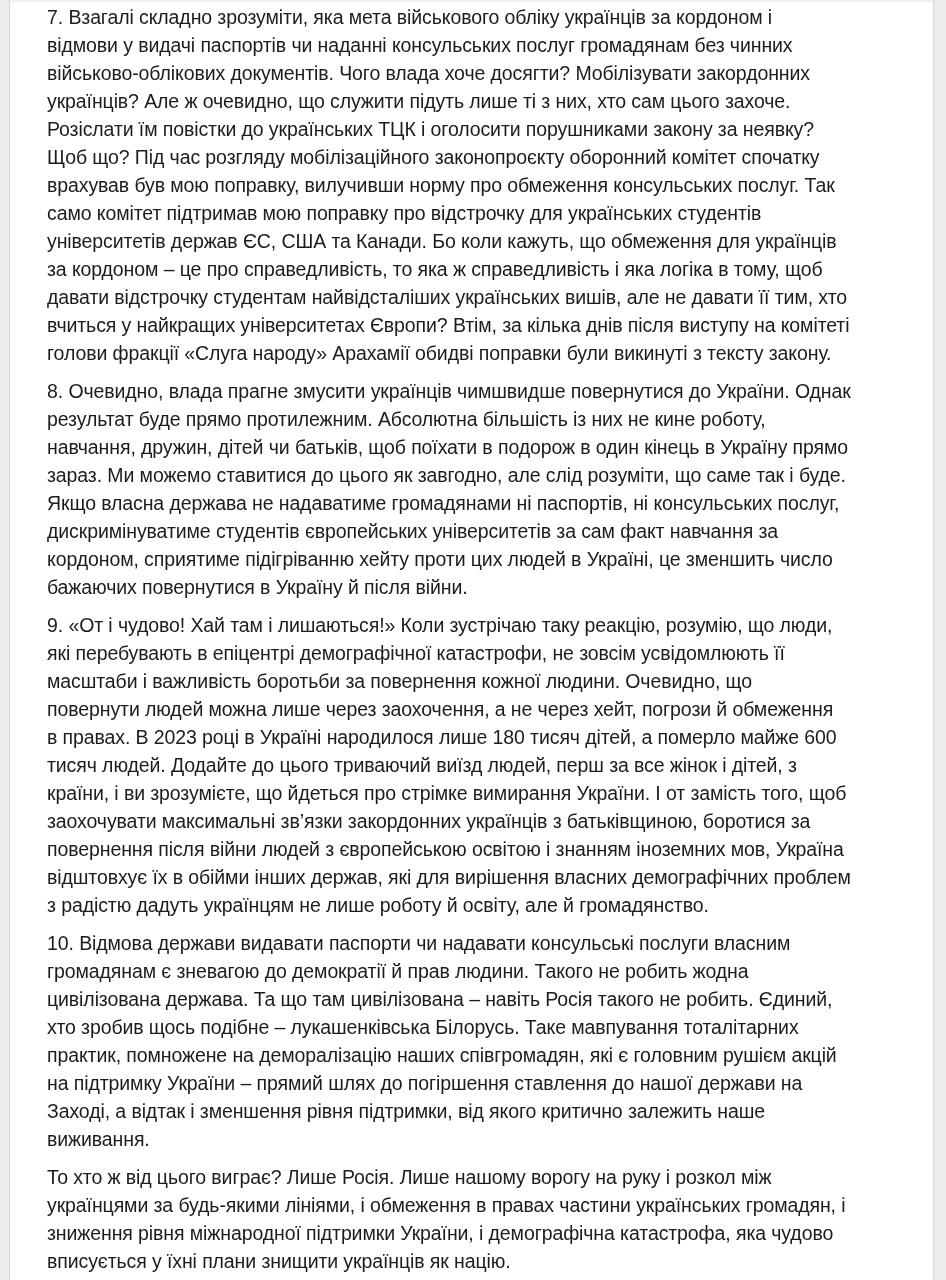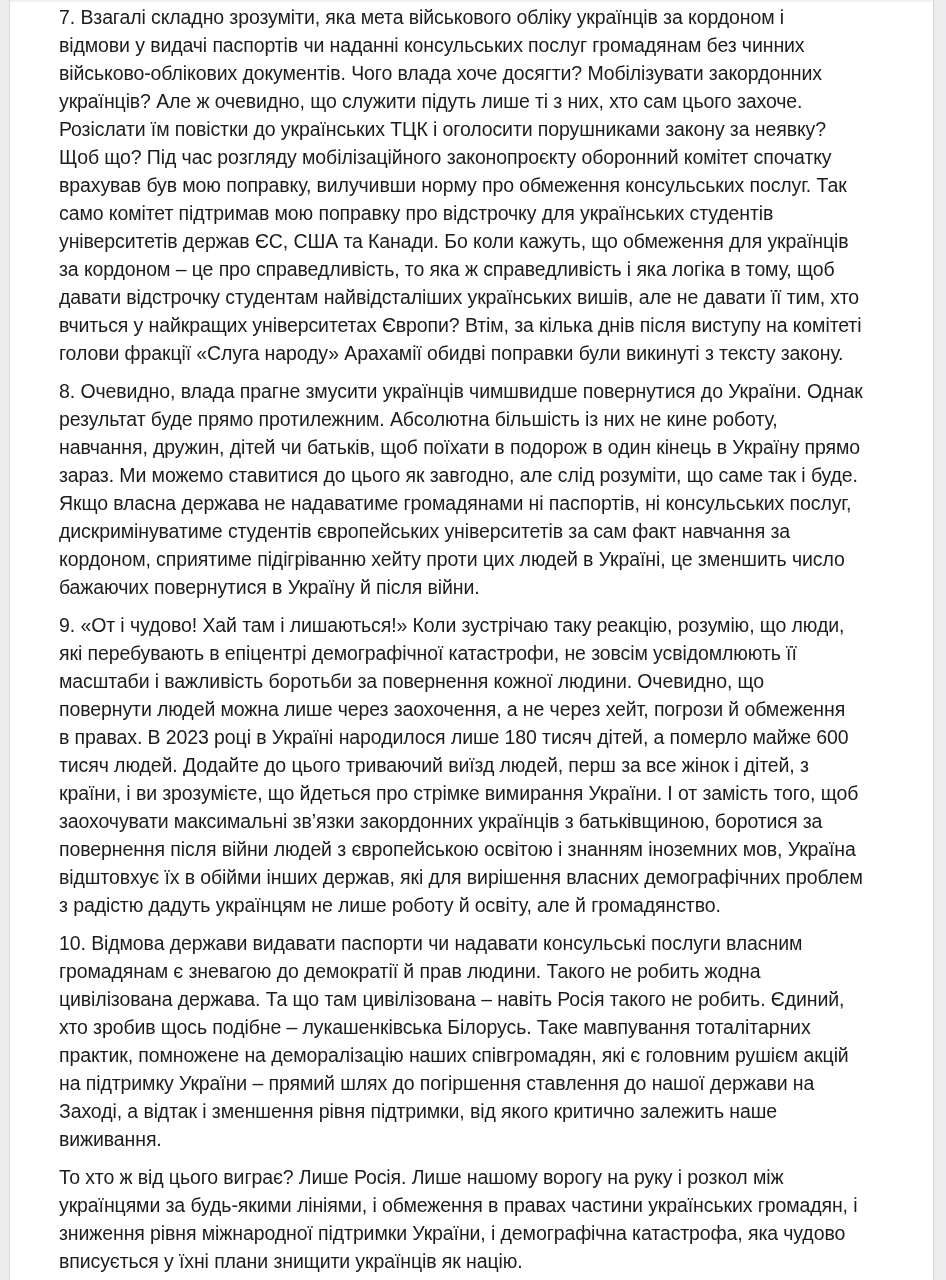--- a/index.html
+++ b/index.html
@@ -39,21 +39,21 @@
     background: #f1f1f2;
   }
   .article {
     position: absolute;
     top: 3px;
     left: 47px;
     width: 884px;
     color: #1c1c1e;
   }
   .article p {
-    margin: 0 0 10px 12px;
+    margin: 0 0 10px 0;
     font-size: 19.5px;
     line-height: 28px;
     letter-spacing: -0.1px;
     font-weight: 400;
     white-space: pre-line;
   }
 </style>
 </head>
 <body>
 

